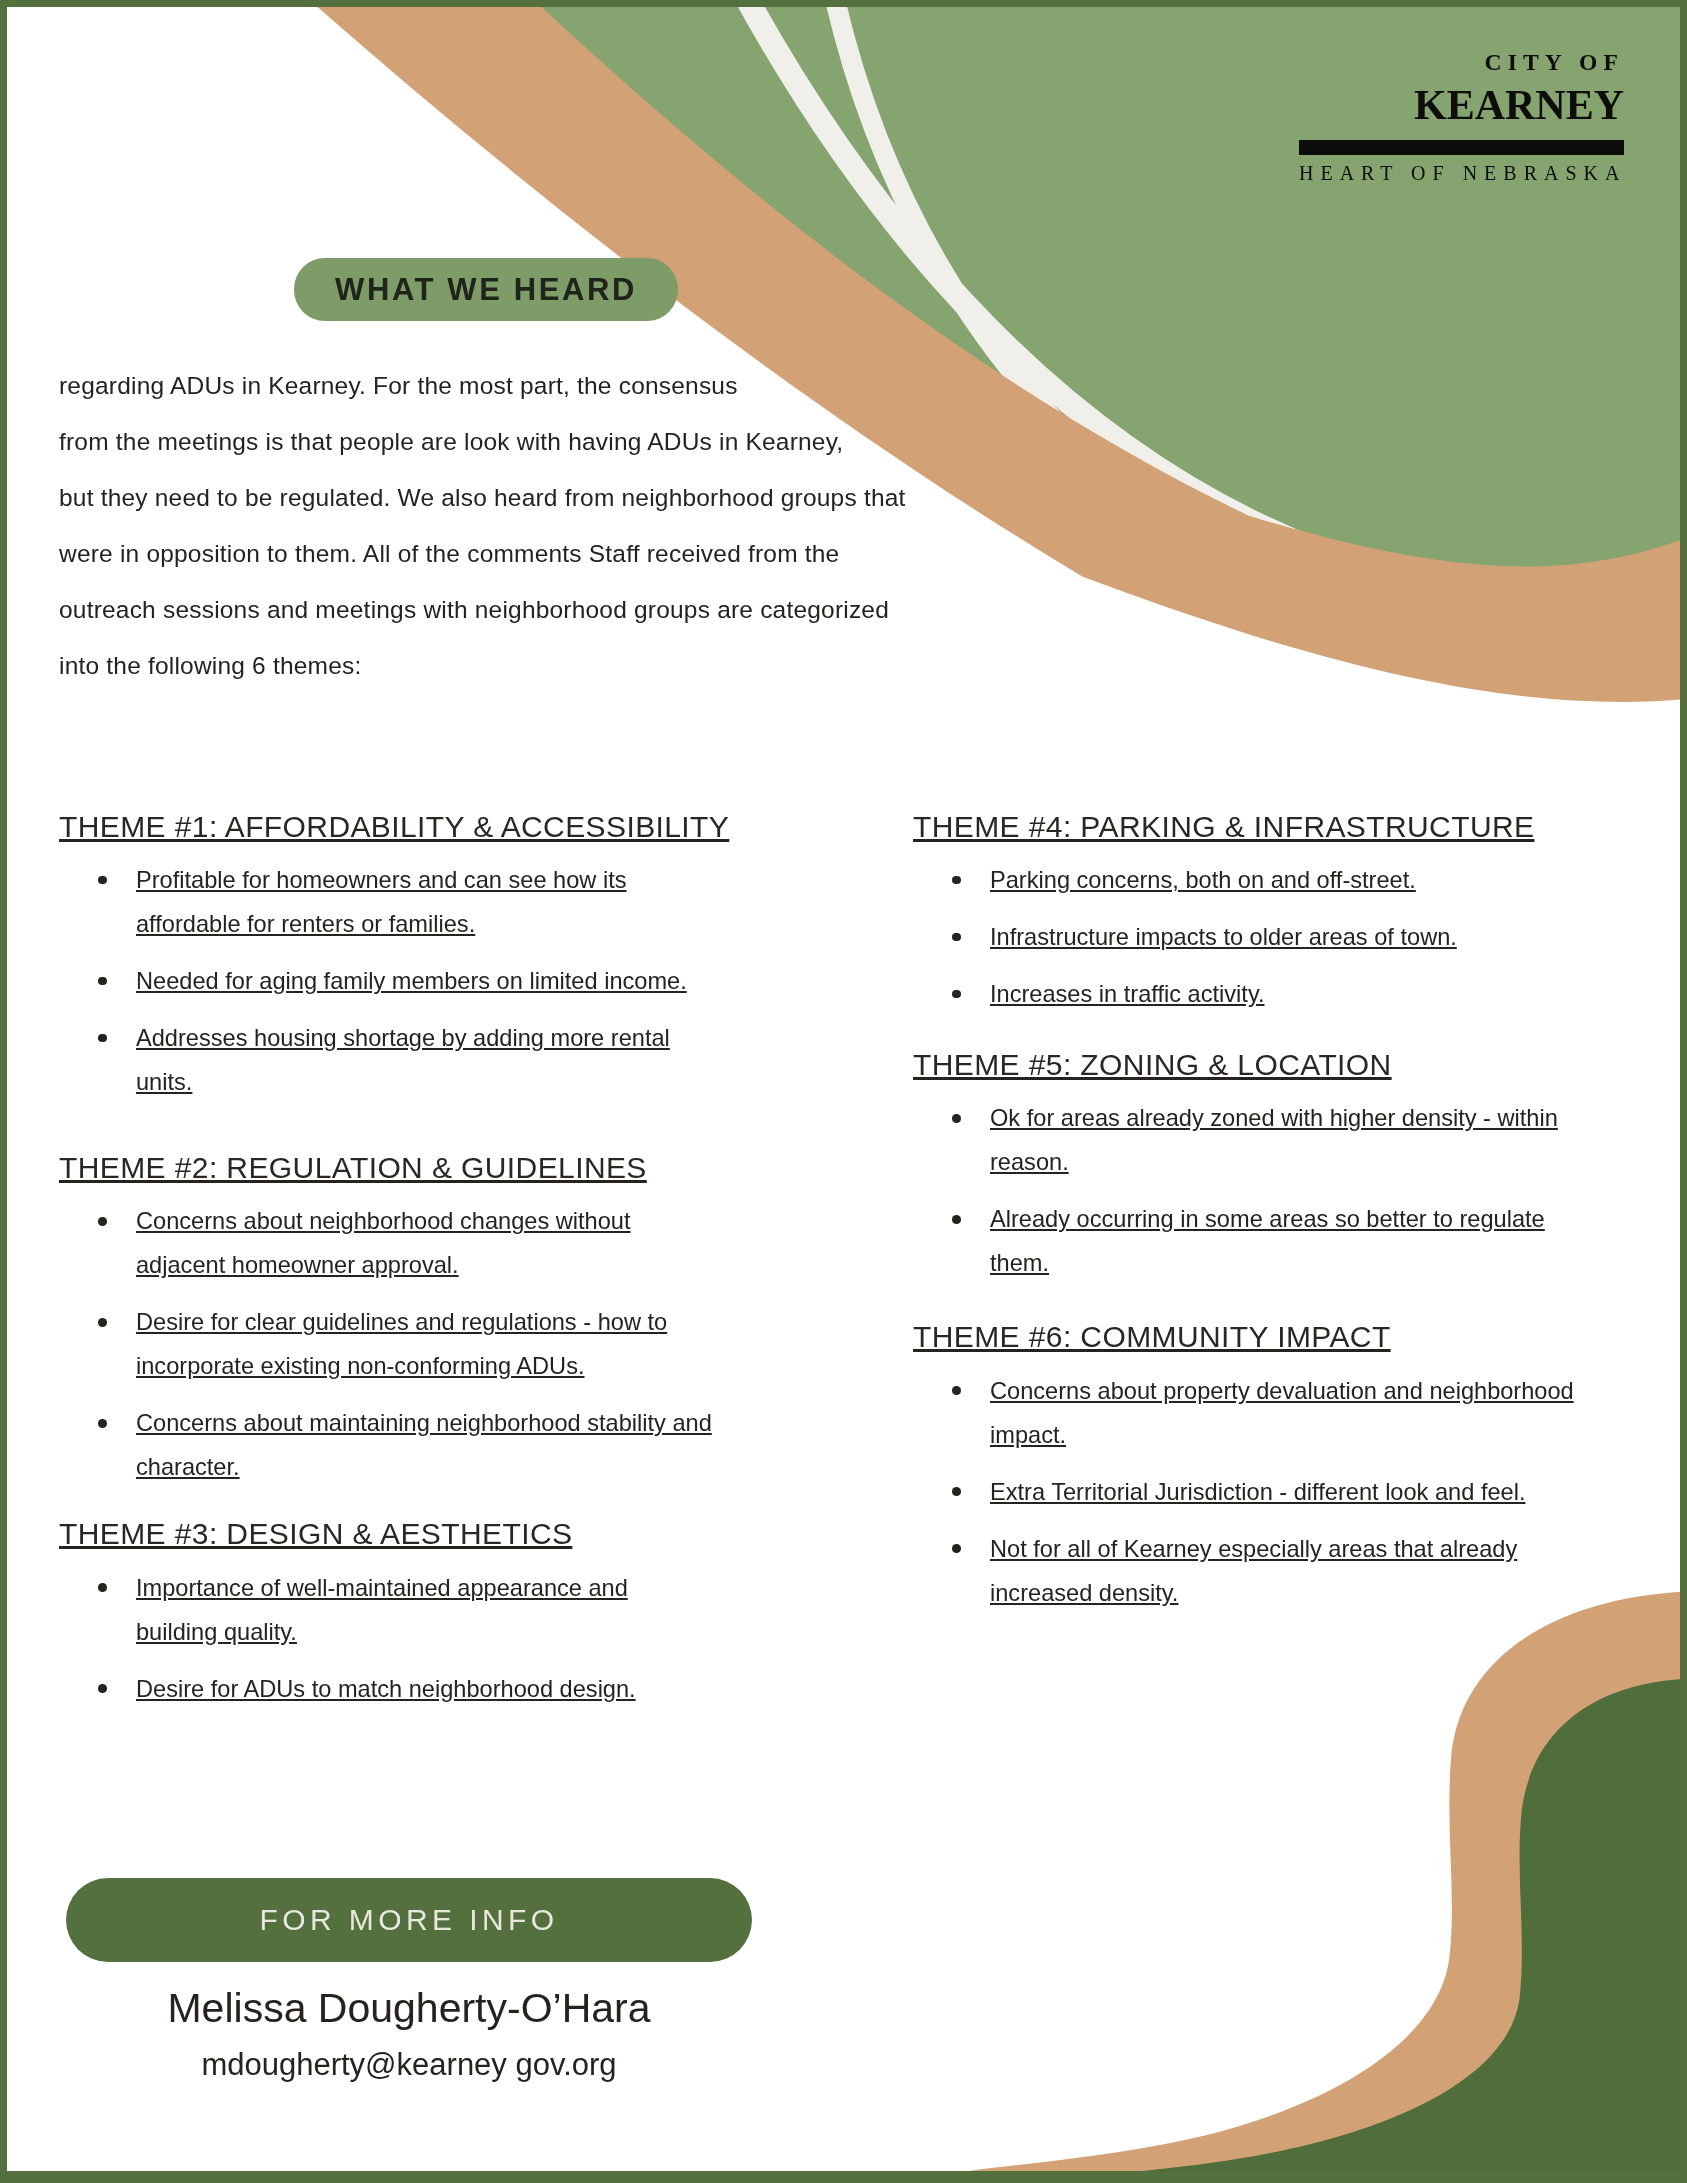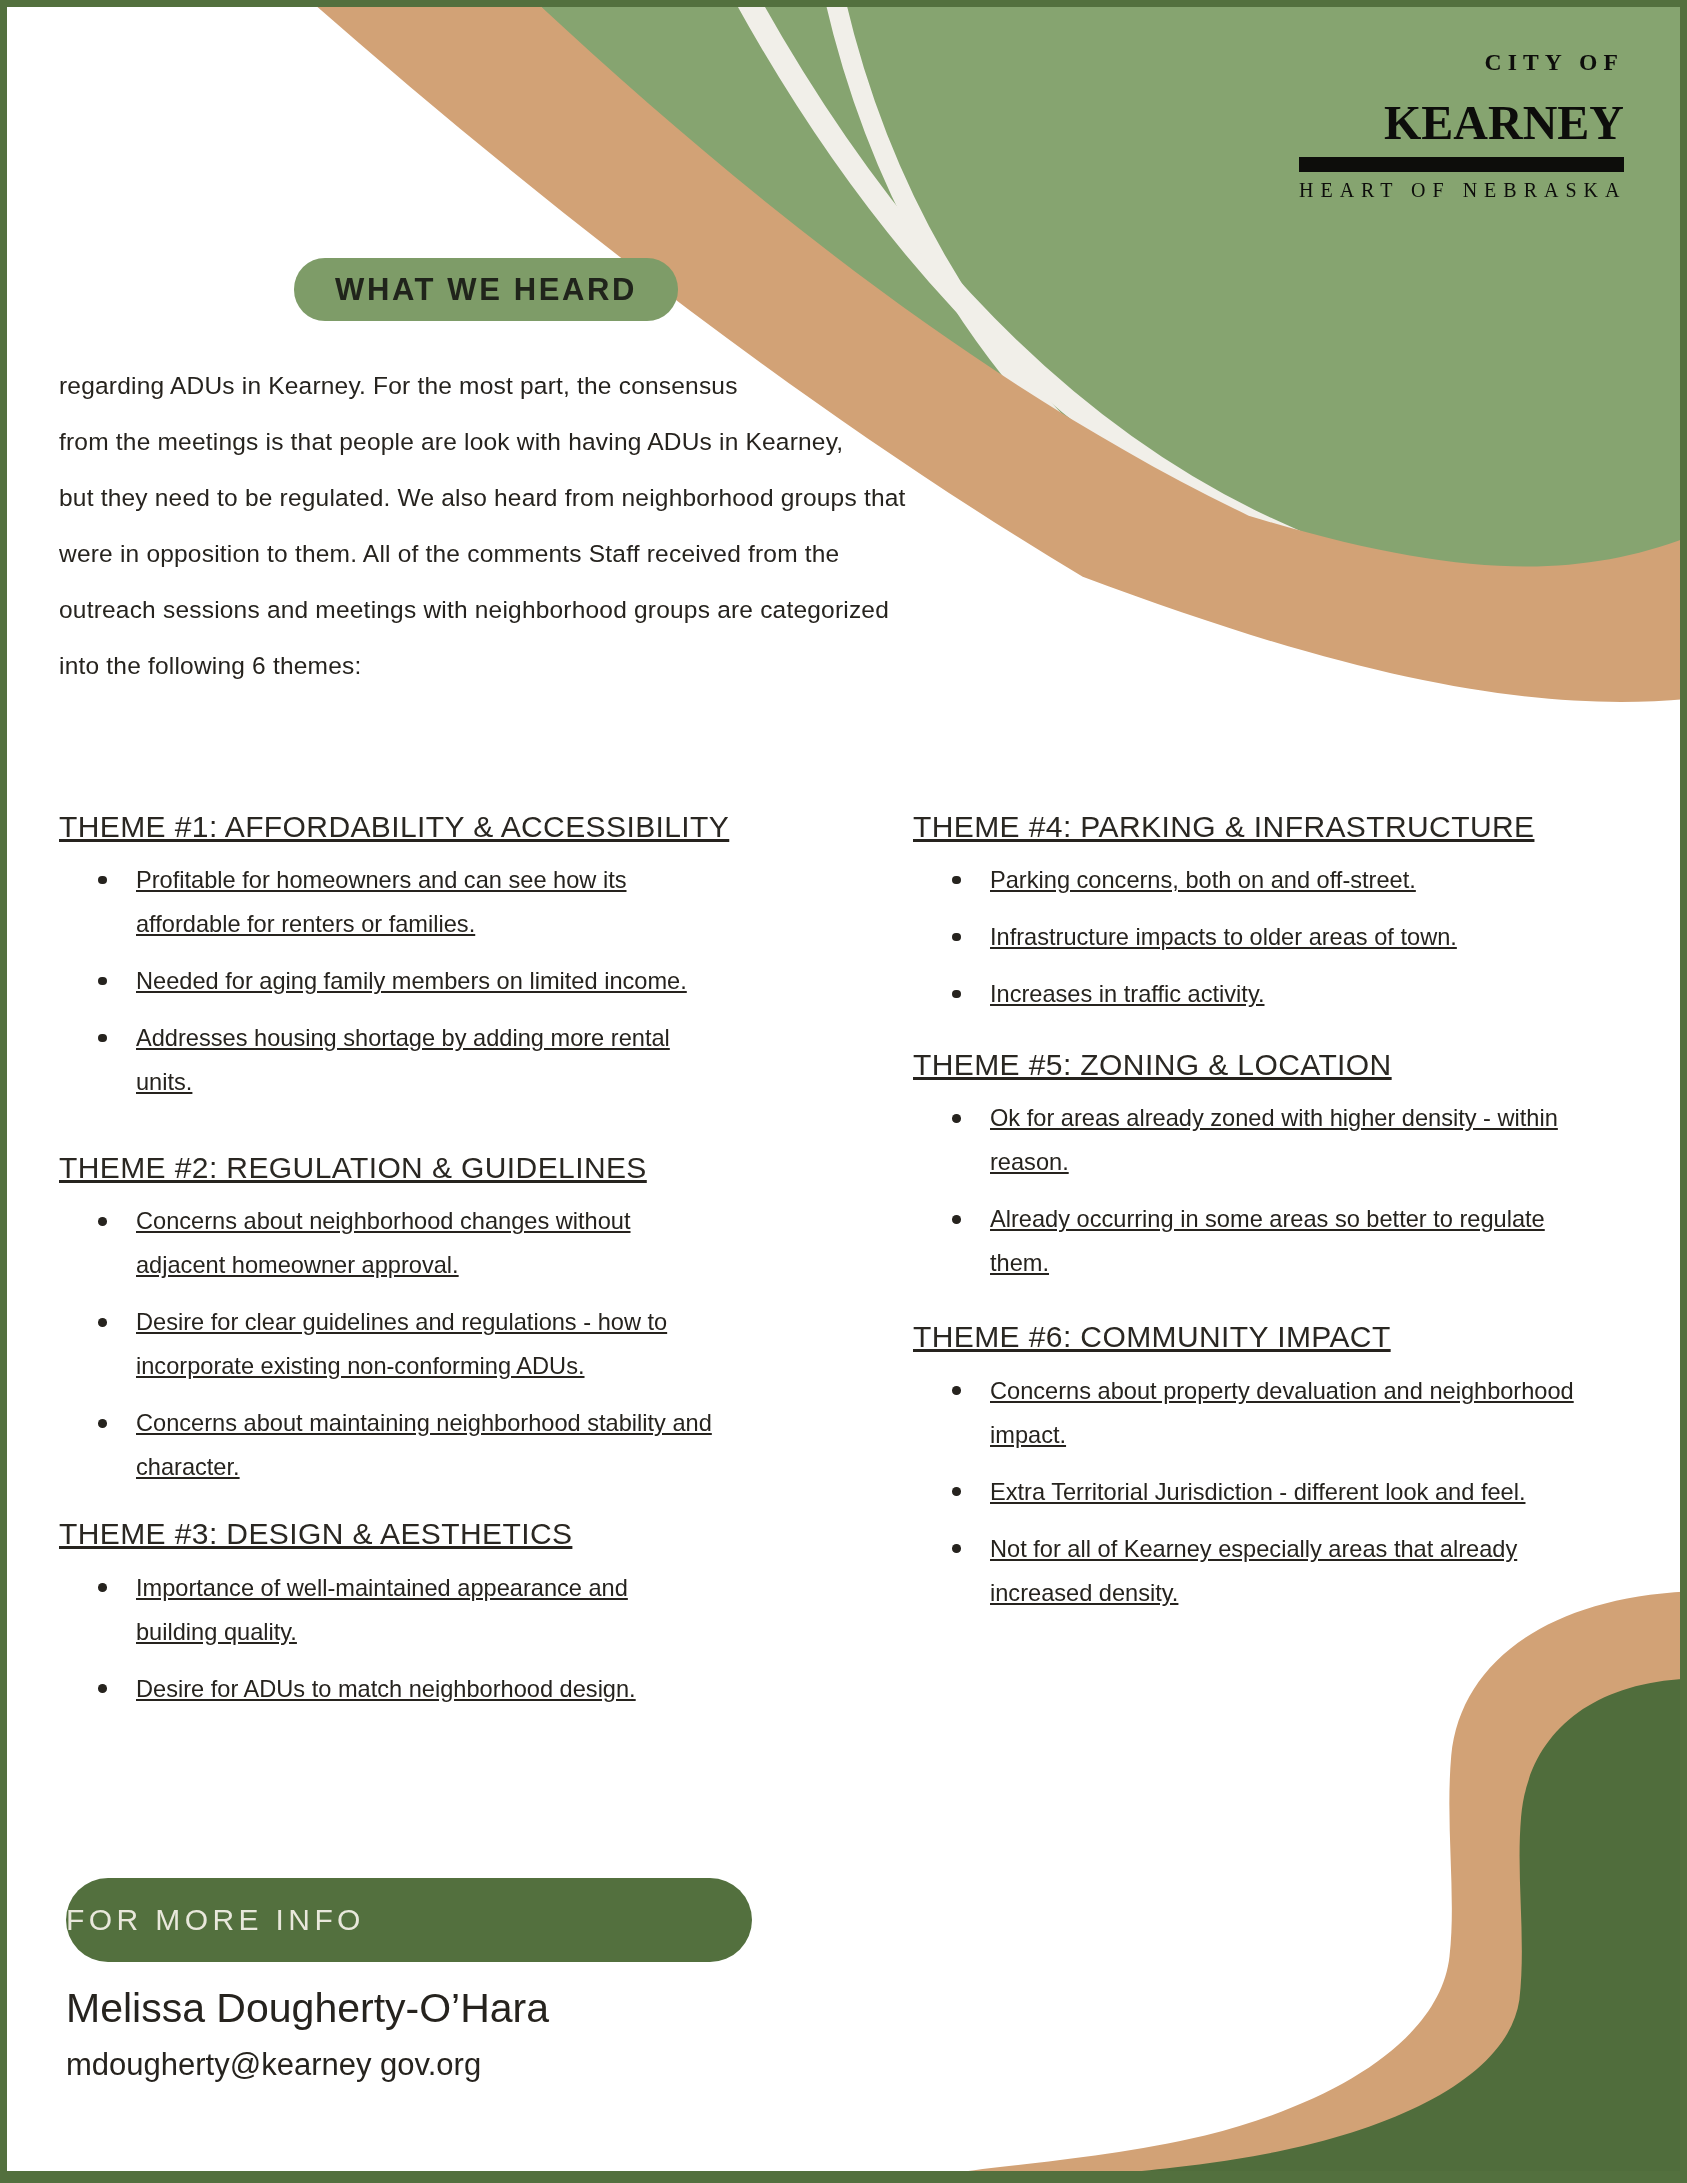--- a/index.html
+++ b/index.html
@@ -13,21 +13,21 @@
   
   .frame{
     position:absolute;inset:0;z-index:40;pointer-events:none;
     border-left:7px solid #53703e;border-top:7px solid #53703e;
     border-right:7px solid #53703e;border-bottom:13px solid #53703e;
   }
   
   .logo{position:absolute;top:49px;right:63px;width:325px;z-index:10;color:#0d0d0b;
         font-family:"Liberation Serif",serif;text-align:right;}
   .logo .cityof{font-size:23.6px;font-weight:bold;letter-spacing:6.1px;line-height:26px;}
-  .logo .kearney{font-size:48px;font-weight:bold;letter-spacing:0px;line-height:61px;margin-top:17px;}
+  .logo .kearney{font-size:42px;font-weight:bold;letter-spacing:0px;line-height:61px;margin-top:0;}
   .logo .bar{height:15px;background:#0d0d0b;margin-top:4.4px;}
   .logo .heart{font-size:20px;letter-spacing:7px;line-height:24.5px;margin-top:5.2px;white-space:nowrap;}
   
   .badge{
     position:absolute;left:294px;top:258px;width:384px;height:63px;border-radius:31px;
     background:#7e9c68;z-index:10;text-align:center;line-height:63px;
     font-size:31px;font-weight:bold;letter-spacing:2.6px;color:#20241b;
   }
   
   .intro{position:absolute;left:59px;top:358px;z-index:10;font-size:24.5px;letter-spacing:0.2px;}
@@ -45,21 +45,21 @@
   .col-right .sec6{margin-top:33px;}
   ul.bullets{list-style:none;margin:0;padding:0 0 0 77px;font-size:23.6px;}
   .col-left ul.bullets{width:576px;}
   .col-right ul.bullets{width:603px;}
   ul.bullets li{position:relative;line-height:44px;margin-bottom:13px;}
   ul.bullets li::before{
     content:"";position:absolute;left:-38px;top:17.5px;width:8.7px;height:8.7px;border-radius:50%;
     background:#26231e;
   }
   
-  .contact{position:absolute;left:66px;top:1878px;width:686px;z-index:10;}
+  .contact{position:absolute;left:66px;top:1878px;width:686px;z-index:10;text-align:center;}
   .info-pill{
     height:84px;border-radius:42px;background:#53703e;line-height:84px;
     font-size:30px;letter-spacing:4.4px;color:#e9e8dc;
   }
   .contact .name{margin-top:27px;font-size:41px;line-height:38px;}
   .contact .phone{margin-top:21px;font-size:31px;line-height:38px;}
   .contact .email{margin-top:19px;font-size:31px;line-height:38px;}
 </style>
 </head>
 <body>

